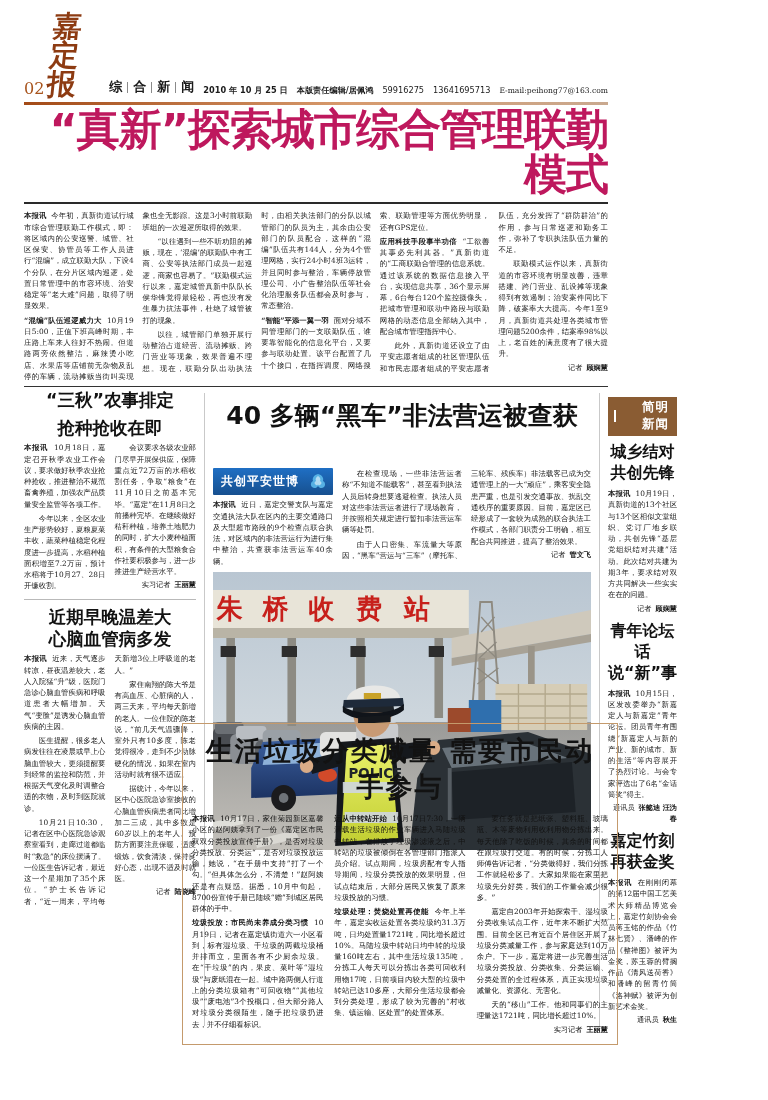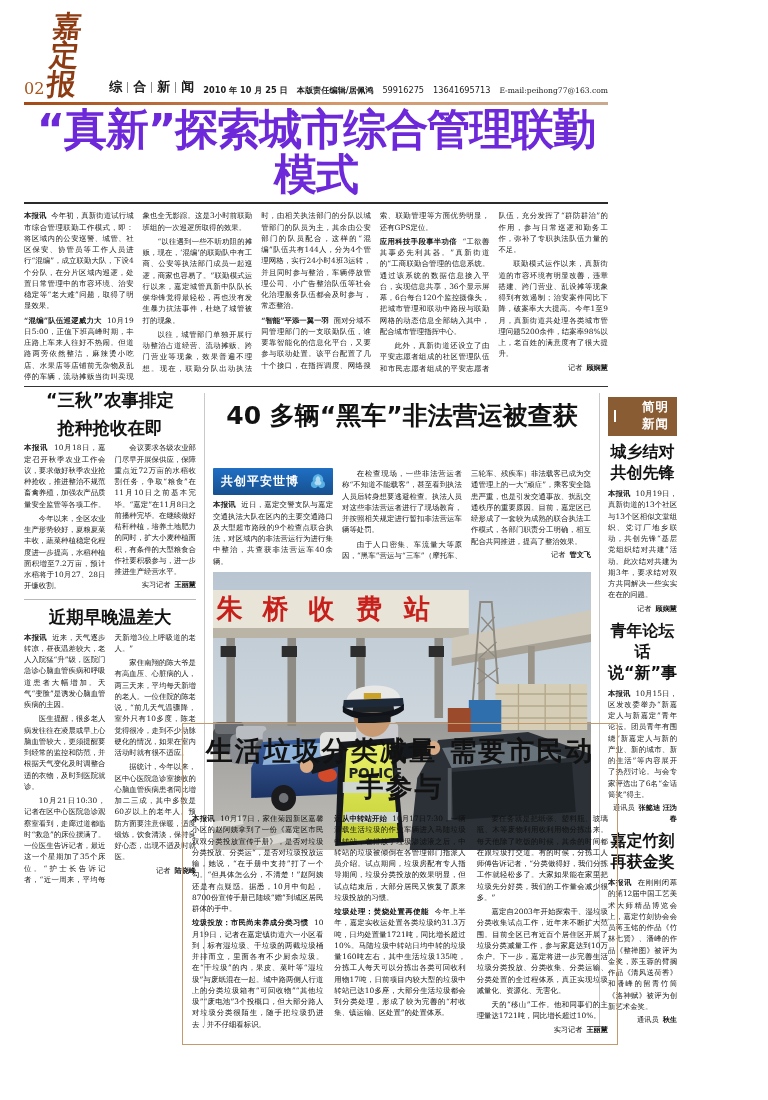--- a/index.html
+++ b/index.html
@@ -20,22 +20,22 @@
   .seg span{font-size:13px;font-weight:bold;color:#1b1b1b;padding:0 3px;}
   .seg i{display:inline-block;width:1px;height:11px;background:#8a8a8a;}
   .headinfo{margin-left:auto;display:flex;gap:9px;align-items:baseline;padding-bottom:4px;
             font-size:8.2px;color:#1b1b1b;white-space:nowrap;}
   .headinfo .b{font-weight:bold;}
   .headinfo .mail{font-family:"DejaVu Serif","Liberation Serif",serif;font-size:7.6px;}
   .mastrule{height:3px;background:linear-gradient(90deg,#a34a16,#d79a6d 55%,#c9a98f);margin-top:2px;}
 
   
   .kicker{text-align:center;font-size:14.5px;font-weight:bold;color:#111;margin-top:7px;letter-spacing:1px;}
-  .lead-hl{text-align:center;font-size:43px;font-weight:bold;line-height:1.04;letter-spacing:-1px;
-           margin-top:2px;color:#6d28d9;font-family:"DejaVu Sans","Liberation Sans",sans-serif;}
+  .lead-hl{text-align:right;font-size:43px;font-weight:bold;line-height:1.04;letter-spacing:-1px;
+           margin-top:2px;color:#be185d;font-family:"DejaVu Sans","Liberation Sans",sans-serif;}
   .leadrule{height:2px;background:#2a2a2a;margin-top:6px;}
   .body-txt{font-size:7.4px;line-height:1.52;text-align:justify;color:#1a1a1a;
             font-family:"DejaVu Serif","Liberation Serif",serif;}
   .lead-in{font-weight:bold;}
   .sub-in{font-weight:bold;}
   .byline{text-align:right;font-weight:bold;font-size:7.2px;margin-top:2px;
           font-family:"DejaVu Serif","Liberation Serif",serif;}
   .byline .lab{font-weight:normal;margin-right:4px;}
 
   
@@ -147,20 +147,21 @@
           <p>今年以来，全区农业生产形势较好，夏粮夏菜丰收，蔬菜种植稳定化程度进一步提高，水稻种植面积增至7.2万亩，预计水稻将于10月27、28日开镰收割。</p>
           <p>会议要求各级农业部门尽早开展保供应，保障重点近72万亩的水稻收割任务，争取“粮食”在11月10日之前基本完毕。“嘉定”在11月8日之前播种完毕。在继续做好秸秆种植，培养土地肥力的同时，扩大小麦种植面积，有条件的大型粮食合作社要积极参与，进一步推进生产经营水平。</p>
           <div class="byline"><span class="lab">实习记者</span><span>王丽慧</span></div>
         </div>
       </div>
 
       <div class="hr-thin"></div>
 
       <div>
         <div class="hl2">近期早晚温差大</div>
+        <div class="hl2" style="margin-top:-3px;">心脑血管病多发</div>
         <div class="body-txt two-col">
           <p class="noind"><span class="lead-in">本报讯</span>&nbsp;&nbsp;<span>近来，天气逐步转凉，昼夜温差较大，老人入院猛“升”级，医院门急诊心脑血管疾病和呼吸道患者大幅增加。天气“变脸”是诱发心脑血管疾病的主因。</span></p>
           <p>医生提醒，很多老人病发往往在凌晨或早上心脑血管较大，更须提醒要到经常的监控和防范，并根据天气变化及时调整合适的衣物，及时到医院就诊。</p>
           <p>10月21日10:30，记者在区中心医院急诊观察室看到，走廊过道都临时“救急”的床位摆满了。一位医生告诉记者，最近这一个星期加了35个床位。“护士长告诉记者，“近一周来，平均每天新增3位上呼吸道的老人。”</p>
           <p>家住南翔的陈大爷是有高血压、心脏病的人，两三天来，平均每天新增的老人。一位住院的陈老说，“前几天气温骤降，室外只有10多度，陈老觉得很冷，走到不少动脉硬化的情况，如果在室内活动时就有很不适应。</p>
           <p>据统计，今年以来，区中心医院急诊室接收的心脑血管疾病患者同比增加二三成，其中多数是60岁以上的老年人。预防方面要注意保暖，适度锻炼，饮食清淡，保持良好心态，出现不适及时就医。</p>
           <div class="byline"><span class="lab">记者</span><span>陆晓峰</span></div>
         </div>
       </div>
     </div>

